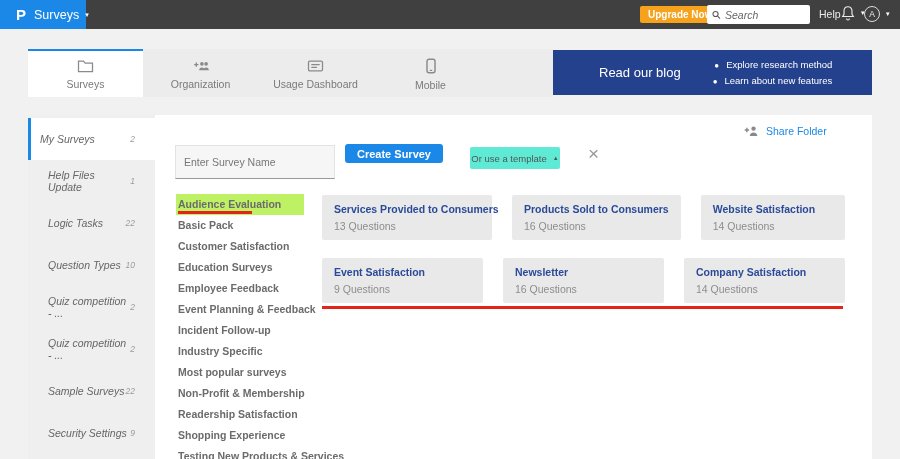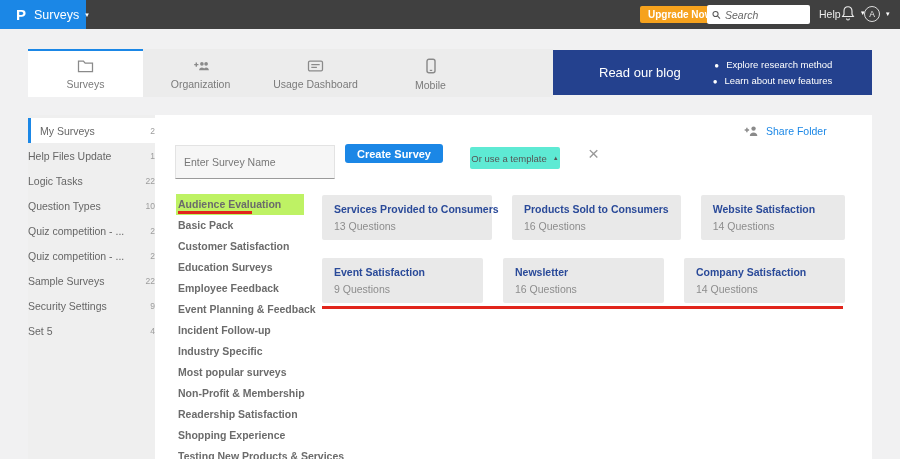--- a/index.html
+++ b/index.html
@@ -38,22 +38,22 @@
     background:#24418e; display:flex; align-items:center; color:#fff; cursor:pointer; }
   #blog-title { margin-left:46px; font-size:13px; }
   #blog-bullets { margin-left:32px; font-size:9.5px; line-height:15px;text-align:right; }
   .blog-bullet-dot { margin-right:7px; font-size:8px; }
 
   
   #content { position:absolute; left:28px; top:115px; width:844px; height:344px; background:#fff; }
 
   #sidebar { position:absolute; left:28px; top:115px; width:127px; height:344px;
     background:#efefef; padding-top:3px; }
-  .side-item { height:25px; display:flex; align-items:center; justify-content:space-between;
-    padding:0 0; cursor:pointer; }
+  .side-item { height:42px; display:flex; align-items:center; justify-content:space-between;
+    padding:0 20px; cursor:pointer;font-style:italic; }
   .side-item.active { background:#fff; border-left:3px solid #1b87e6; padding-left:9px; }
   .side-label { font-size:10.5px; color:#666; }
   .side-count { font-size:8.5px; color:#9c9c9c; }
 
   #share-folder { position:absolute; left:744px; top:125px; display:flex; align-items:center;
     gap:7px; cursor:pointer; }
   #share-folder-label { font-size:10.5px; color:#1b87e6; }
 
   #survey-name-input { position:absolute; left:175px; top:145px; width:160px; height:25px;
     background:#f6f6f6; border:1px solid #e3e3e3; border-bottom:1px solid #9a9a9a;

